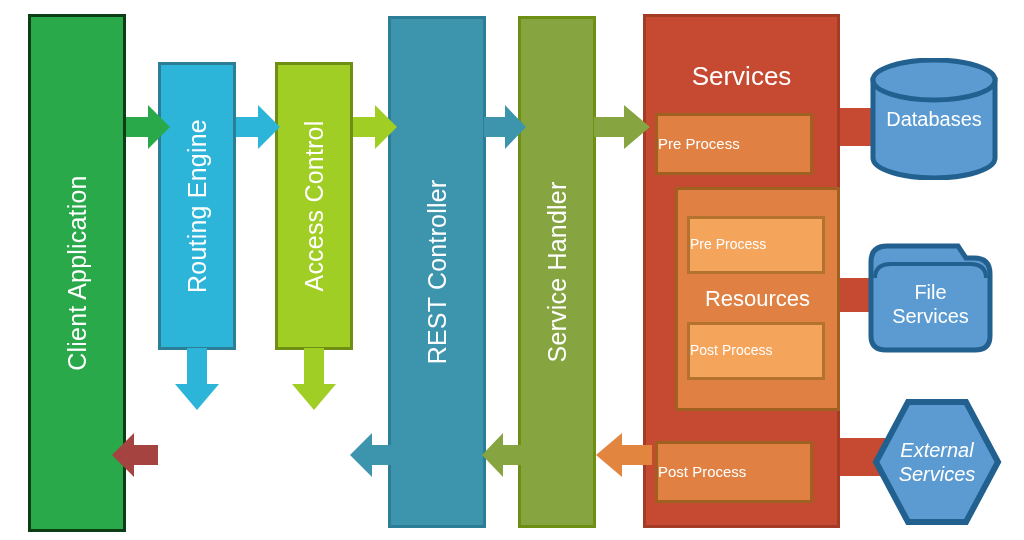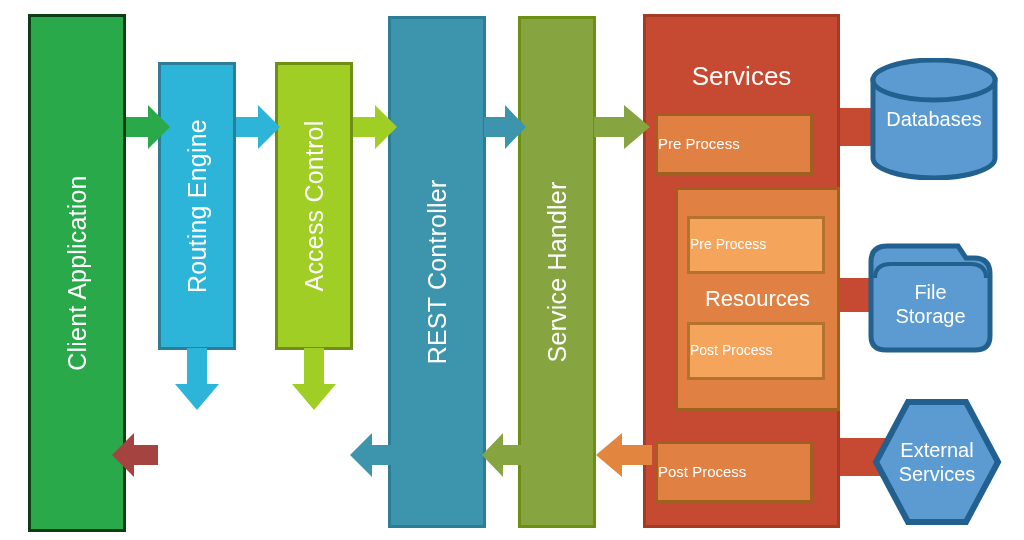--- a/index.html
+++ b/index.html
@@ -134,24 +134,24 @@
     <div class="caption">Databases</div>
   </div>
 
   <div class="shape" style="left:862px; top:238px; width:137px; height:118px;">
     <svg width="137" height="118" viewBox="0 0 137 118">
       <path d="M9 24 Q9 8 25 8 L96 8 L104 20 L112 20 Q128 20 128 36
                L128 98 Q128 112 113 112 L24 112 Q9 112 9 98 Z" fill="#5b9bd1" stroke="#22608f" stroke-width="5"></path>
       <path d="M13 40 Q13 26 29 26 L108 26 Q124 26 124 40" fill="none" stroke="#22608f" stroke-width="4"></path>
     </svg>
     <div class="caption" style="top:56%;">File
-Storage</div>
-  </div>
-
-  <div class="shape" style="left:872px; top:398px; width:130px; height:128px;">
+Services</div>
+  </div>
+
+  <div class="shape" style="left:872px; top:398px; width:130px; height:128px;font-style:italic;">
     <svg width="130" height="128" viewBox="0 0 130 128">
       <path d="M36 4 L94 4 L126 64 L94 124 L36 124 L4 64 Z" fill="#5b9bd1" stroke="#22608f" stroke-width="6"></path>
     </svg>
     <div class="caption">External
 Services</div>
   </div>
 
   <div class="arrow" style="left:126px; top:104px; width:44px; height:46px;">
     <svg width="44" height="46" viewBox="0 0 44 46">
       <path d="M0 13 L22 13 L22 1 L44 23 L22 45 L22 33 L0 33 Z" fill="#2aa94a"></path>

